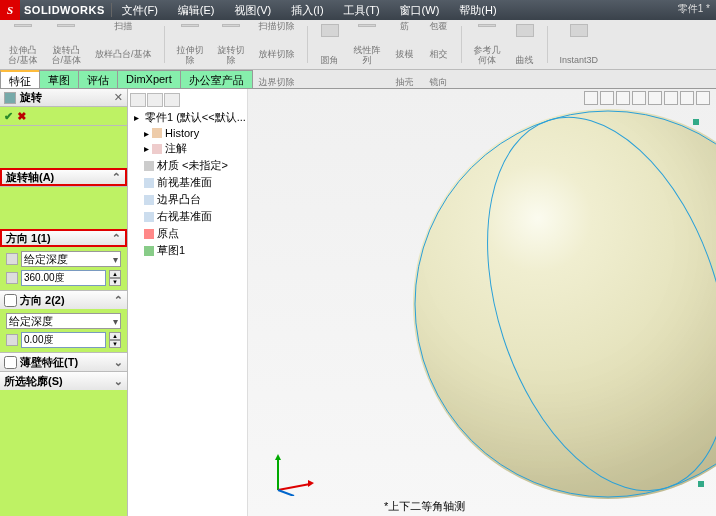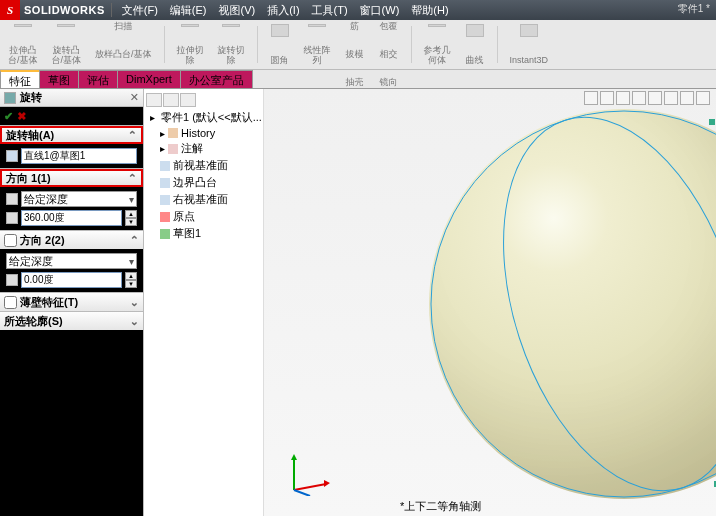--- a/index.html
+++ b/index.html
@@ -1,49 +1,49 @@
 <!DOCTYPE html>
 <html><head>
 <meta charset="utf-8">
 <style>
 * { margin: 0; padding: 0; box-sizing: border-box; font-family: "Microsoft YaHei", Arial, sans-serif; font-size: 11px; }
 body { width: 716px; height: 516px; background: #fff; overflow: hidden; position: relative; }
 .titlebar { height: 20px; background: linear-gradient(#535c66,#3a424b); display: flex; align-items: center; color: #fff; }
 .logo { width: 20px; height: 20px; background: #d00; display: flex; align-items: center; justify-content: center; font-family: cursive; font-style: italic; font-weight: bold; }
 .brand { font-weight: bold; margin-left: 4px; letter-spacing: 0.5px; }
 .sep { width: 1px; height: 14px; background: #666; margin: 0 6px; }
-.menus { display: flex; gap: 12px; padding-left: 4px; }
+.menus { display: flex; gap: 20px; padding-left: 4px; }
 .menus span { cursor: default; }
 .title-right { position: absolute; right: 6px; top: 2px; color: #ddd; font-size: 10px; margin-left: 16px; }
 .ribbon { height: 50px; background: #e8e8e8; border-bottom: 1px solid #bbb; display: flex; align-items: stretch; padding: 2px 4px; gap: 6px; }
 .rbtn { display: flex; flex-direction: column; align-items: center; justify-content: center; padding: 2px 4px; color: #777; min-width: 28px; }
 .rbtn .ico { width: 18px; height: 18px; background: #d5d5d5; border: 1px solid #bbb; }
 .rbtn .lbl { font-size: 9px; line-height: 10px; margin-top: 18px; text-align: center; white-space: pre; }
 .rsep { width: 1px; background: #ccc; margin: 4px 2px; }
 .tabs { height: 19px; background: #e8e8e8; border-bottom: 1px solid #999; display: flex; }
-.tab { padding: 2px 8px; border: 1px solid #999; border-bottom: none; background: #be185d; margin-right: -1px; font-size: 11px; }
+.tab { padding: 2px 8px; border: 1px solid #999; border-bottom: none; background: #86efac; margin-right: -1px; font-size: 11px; }
 .tab.active { background: #fff; border-top: 2px solid #fdbb3c; }
 .workarea { display: flex; height: 427px; }
-.leftpanel { width: 144px; background: #000000; border-right: 1px solid #bbb; }
+.leftpanel { width: 128px; background: #bef264; border-right: 1px solid #bbb; }
 .pm-head { height: 18px; background: linear-gradient(#f9f9f9,#e4e4e4); border-bottom: 1px solid #bbb; display: flex; align-items: center; padding: 0 4px; }
 .pm-head .x { margin-left: auto; color: #666; cursor: default; }
 .pm-row { height: 18px; display: flex; align-items: center; padding: 0 4px; gap: 4px; }
 .chk { color: #2a8a2a; font-weight: bold; }
 .xred { color: #b00; font-weight: bold; }
 .section { border-top: 1px solid #bbb; }
 .sec-head { height: 18px; background: linear-gradient(#fdfdfd,#e6e6e6); display: flex; align-items: center; padding: 0 4px; font-weight: bold; }
 .sec-head .exp { margin-left: auto; color: #666; }
 .sec-body { padding: 4px 6px; display: flex; flex-direction: column; gap: 3px; }
 .field { display: flex; align-items: center; gap: 3px; }
 .field input[type=text] { flex: 1; height: 16px; border: 1px solid #7a9ac0; padding: 0 2px; font-size: 10px; min-width: 0; }
 .sel { flex: 1; height: 16px; border: 1px solid #999; background: #fff; font-size: 10px; padding: 0 2px; display: flex; align-items: center; justify-content: space-between; min-width: 0; }
 .sel::after { content: "▾"; color: #555; }
 .spin { display: flex; flex-direction: column; }
 .spin div { width: 12px; height: 8px; border: 1px solid #999; background: #eee; font-size: 7px; line-height: 6px; text-align: center; }
-.redbox { border: 2px solid #e00000; }
+.redbox { border: 2px solid #e00000; margin-top: 42px; }
 .treecol { width: 120px; background: #fff; border-right: 1px solid #ddd; padding: 4px 2px; }
 .treetabs { height: 14px; display: flex; gap: 1px; margin-bottom: 2px; }
 .treetabs div { width: 16px; height: 14px; border: 1px solid #bbb; background: #eee; }
 .tree div { padding: 1px 0 1px 12px; white-space: nowrap; font-size: 10px; display: flex; align-items: center; gap: 3px; }
 .tree .lv1 { padding-left: 4px; }
 .tree .lv2 { padding-left: 14px; }
 .ticon { width: 10px; height: 10px; display: inline-block; }
 .viewport { flex: 1; position: relative; background: linear-gradient(#f0f0f0,#f7f7f7); overflow: hidden; }
 .vtools { position: absolute; top: 2px; right: 6px; display: flex; gap: 2px; }
 .vtools div { width: 14px; height: 14px; border: 1px solid #aaa; background: #f5f5f5; }
@@ -94,20 +94,25 @@
   <div class="rbtn">
       <div class="ico"></div>
       <div class="lbl">拉伸切
 除</div>
     </div>
   <div class="rbtn">
       <div class="ico"></div>
       <div class="lbl">旋转切
 除</div>
     </div>
+  <div class="rbtn">
+      <div class="lbl">扫描切除</div>
+      <div class="lbl">放样切除</div>
+      <div class="lbl">边界切除</div>
+    </div>
   <div class="rsep"></div>
   <div class="rbtn">
       <div class="ico"></div>
       <div class="lbl">圆角</div>
     </div>
   <div class="rbtn">
       <div class="ico"></div>
       <div class="lbl">线性阵
 列</div>
     </div>
@@ -156,26 +161,20 @@
     <div class="pm-row">
       <span class="chk">✔</span>
       <span class="xred">✖</span>
     </div>
 
     <div class="section">
       <div class="sec-head redbox">
         <span>旋转轴(A)</span>
           <span class="exp">⌃</span>
       </div>
-      <div class="sec-body">
-        <div class="field">
-          <span class="minico" style="background:#cde;"></span>
-          <input type="text" value="直线1@草图1" style="">
-        </div>
-      </div>
     </div>
 
     <div class="section">
       <div class="sec-head redbox">
         <span>方向 1(1)</span>
           <span class="exp">⌃</span>
       </div>
       <div class="sec-body">
         <div class="field">
           <span class="minico"></span>
@@ -235,20 +234,24 @@
   <div class="treecol">
     <div class="treetabs">
       <div></div>
       <div></div>
       <div></div>
     </div>
     <div class="tree">
       <div class="lv1">▸<span class="ticon" style="background:#9c7;"></span><span>零件1 (默认&lt;&lt;默认...</span></div>
       <div class="lv2">▸<span class="ticon" style="background:#eca;"></span><span>History</span></div>
       <div class="lv2">▸<span class="ticon" style="background:#ecc;"></span><span>注解</span></div>
+      <div class="lv2">
+          <span class="ticon" style="background:#ccc;"></span>
+          <span>材质 &lt;未指定&gt;</span>
+        </div>
       <div class="lv2">
           <span class="ticon" style="background:#cde;"></span>
           <span>前视基准面</span>
         </div>
       <div class="lv2">
           <span class="ticon" style="background:#cde;"></span>
           <span>边界凸台</span>
         </div>
       <div class="lv2">
           <span class="ticon" style="background:#cde;"></span>

